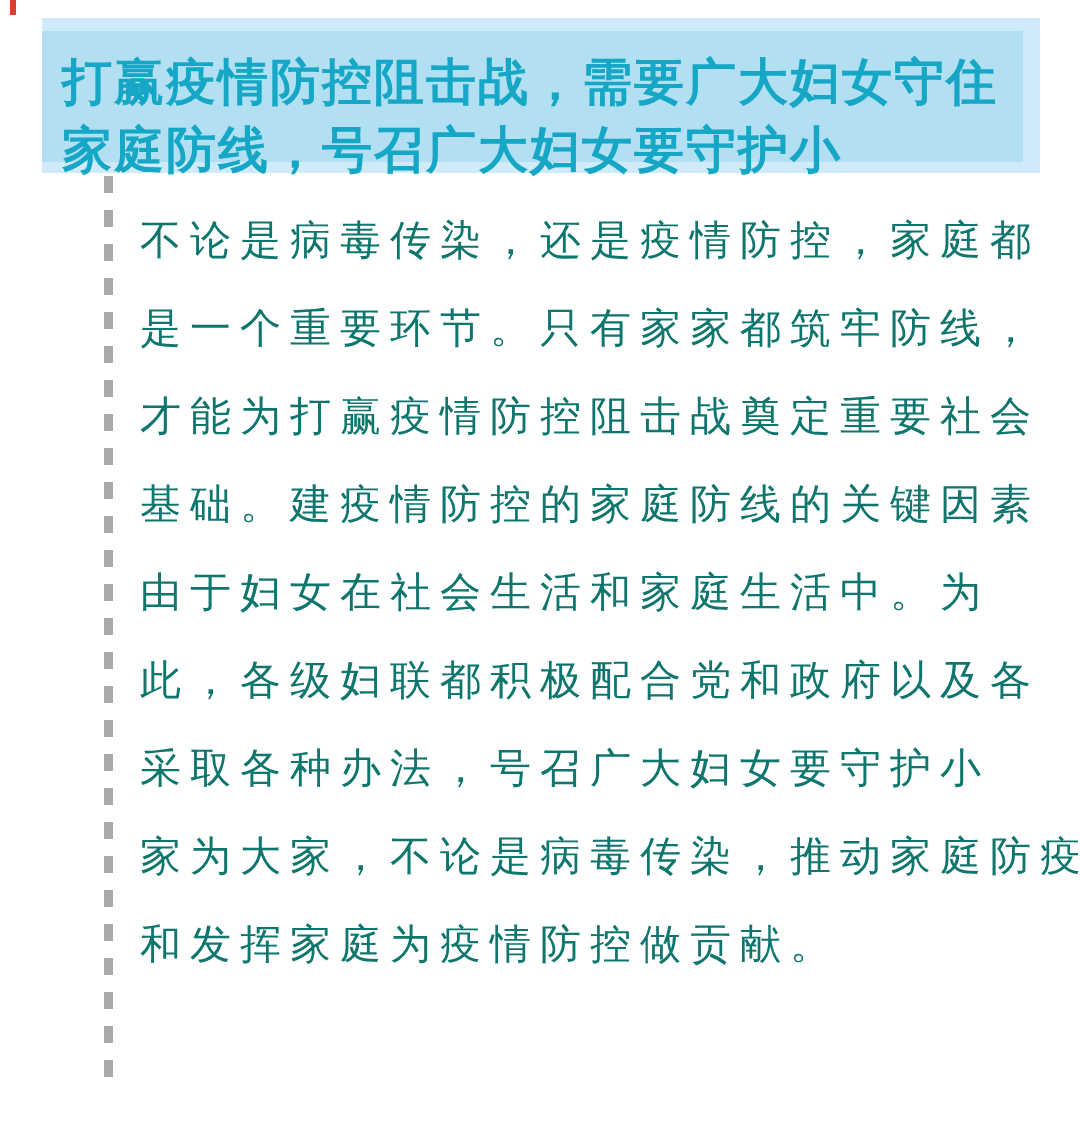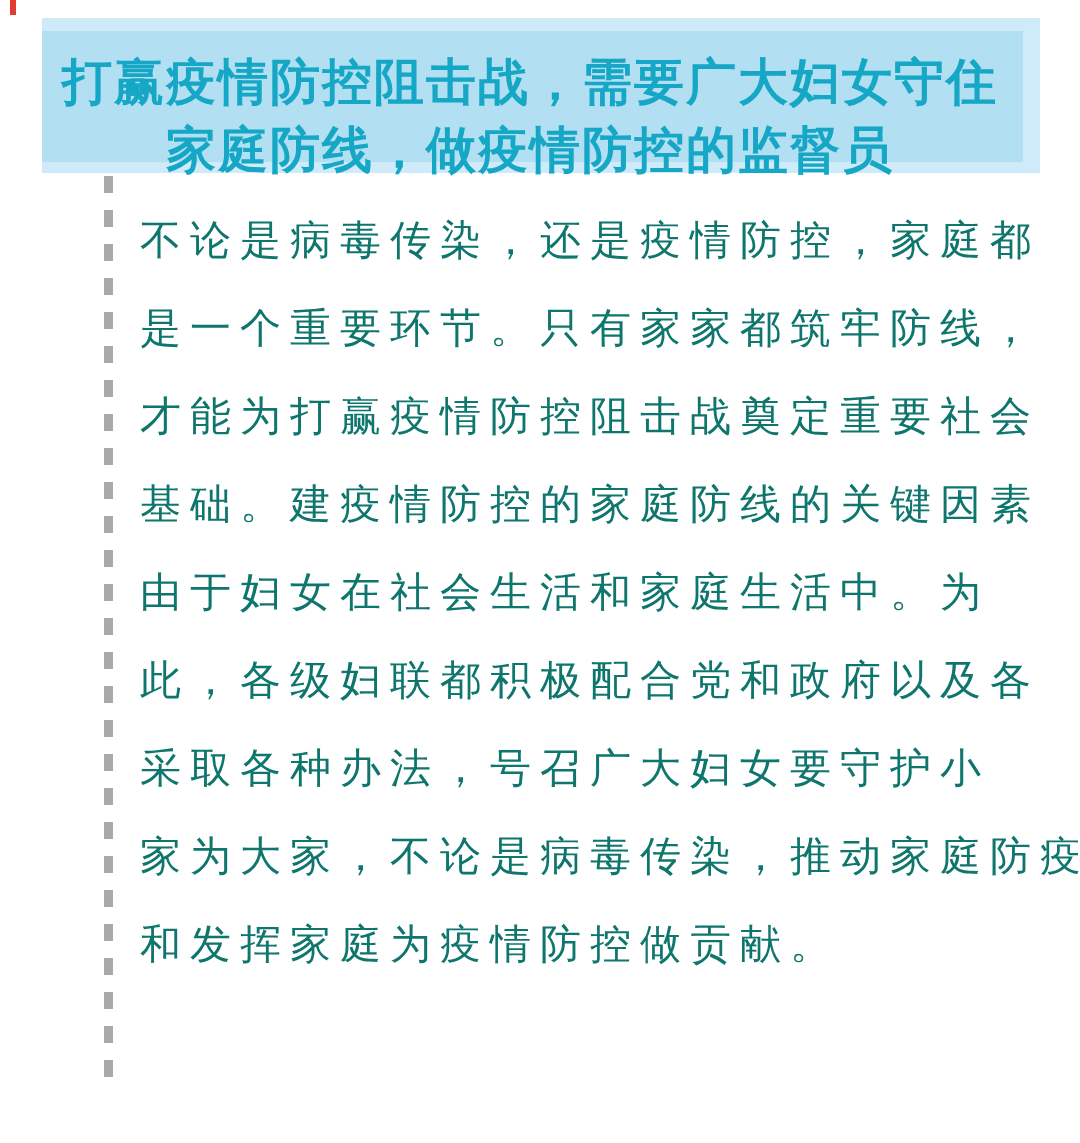--- a/index.html
+++ b/index.html
@@ -36,21 +36,21 @@
   }
   .banner-title {
     position: absolute;
     left: 20px; top: 30px;
     color: #15a7c5;
     font-size: 50px;
     font-weight: bold;
     line-height: 68px;
     letter-spacing: 2px;
   }
-  .banner-title-line { white-space: nowrap; text-align: center; }
+  .banner-title-line { white-space: nowrap; }
 
   
   .dashed-divider {
     position: absolute;
     left: 104px; top: 176px;
     width: 9px; height: 914px;
     background: repeating-linear-gradient(
       to bottom,
       #a9a9a9 0px, #a9a9a9 17px,
       transparent 17px, transparent 34px
@@ -76,21 +76,21 @@
 
 <div>
 
   <div class="red-fragment"></div>
 
   <div class="header-banner">
     <div class="banner-back"></div>
     <div class="banner-front"></div>
     <div class="banner-title">
       <div class="banner-title-line">打赢疫情防控阻击战，需要广大妇女守住</div>
-      <div class="banner-title-line">家庭防线，做疫情防控的监督员</div>
+      <div class="banner-title-line">家庭防线，号召广大妇女要守护小</div>
     </div>
   </div>
 
   <div class="dashed-divider"></div>
 
   <div class="article-paragraph">
     <div class="paragraph-line">不论是病毒传染，还是疫情防控，家庭都</div>
     <div class="paragraph-line">是一个重要环节。只有家家都筑牢防线，</div>
     <div class="paragraph-line">才能为打赢疫情防控阻击战奠定重要社会</div>
     <div class="paragraph-line">基础。建疫情防控的家庭防线的关键因素</div>

